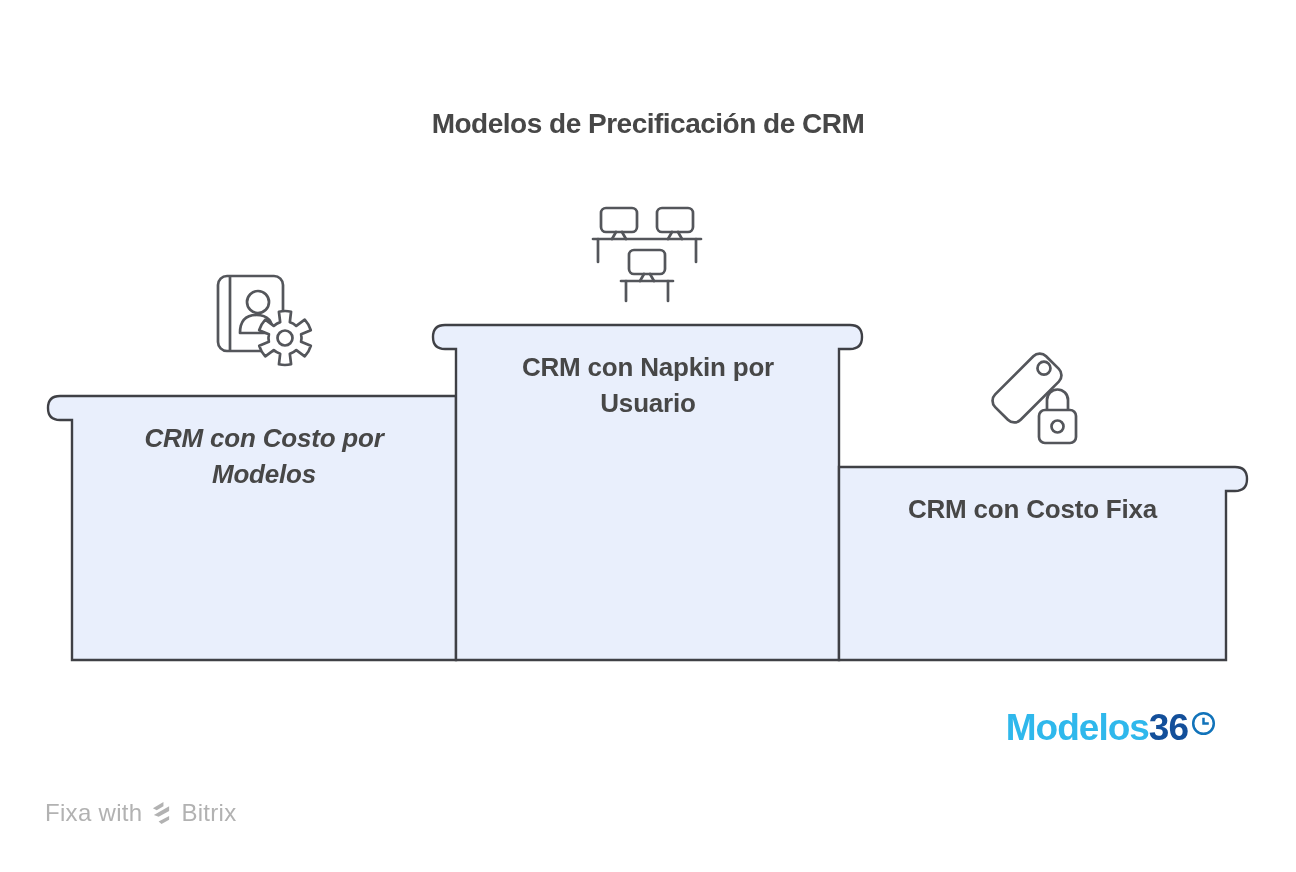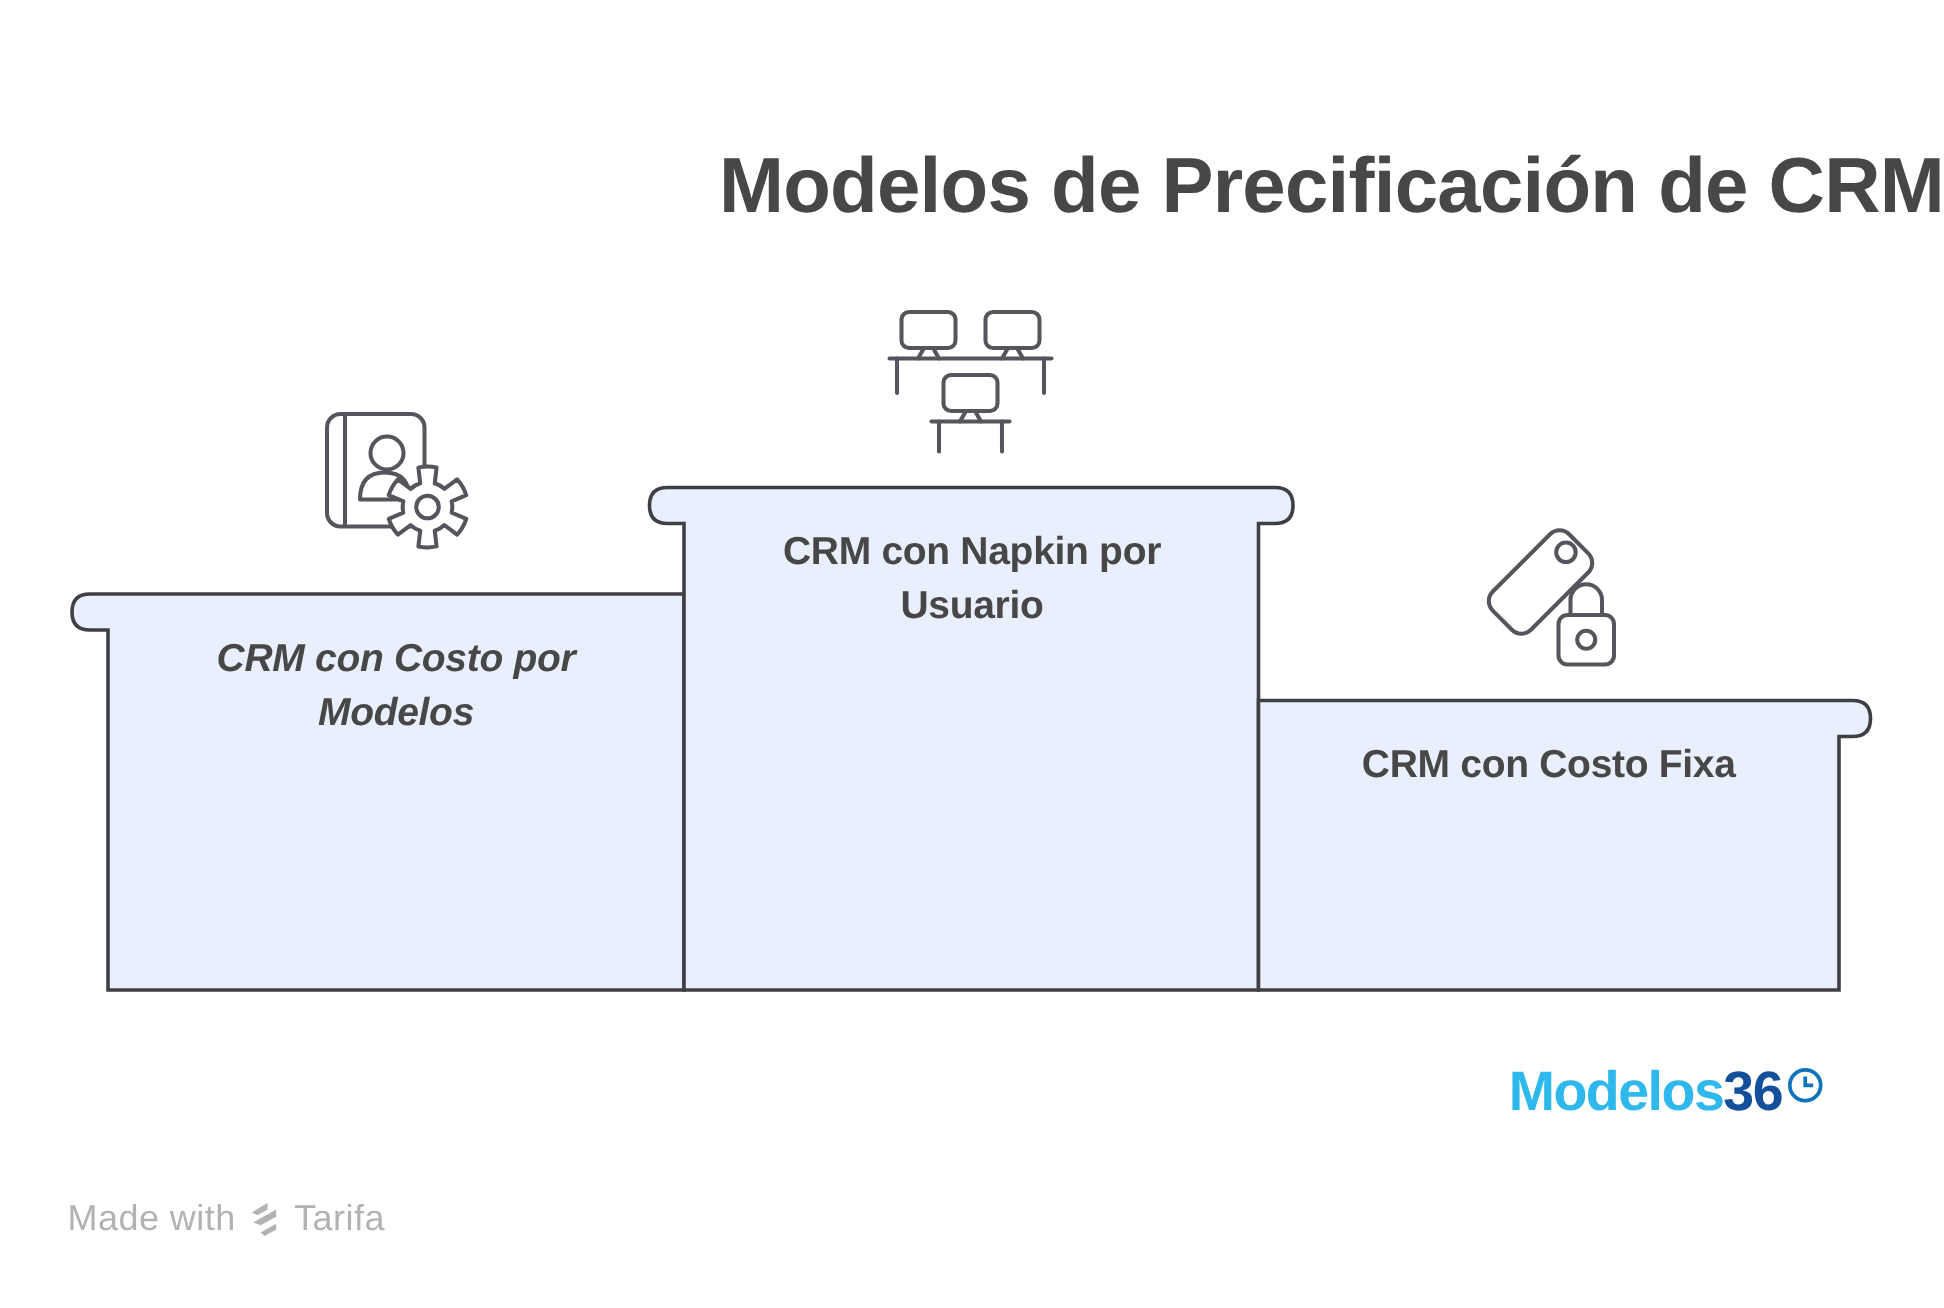--- a/index.html
+++ b/index.html
@@ -8,22 +8,22 @@
     --bitrix-light-blue:#2FB8EC; --bitrix-dark-blue:#134F9A; --bitrix-clock-blue:#1173BA;
     --watermark-gray:#B2B2B2;
   }
   html,body{margin:0;padding:0;}
   body{background:#f3f3f3;font-family:"Liberation Sans","DejaVu Sans",sans-serif;}
   .canvas{
     position:relative;width:1296px;height:872px;background:var(--background,#fff);
     overflow:hidden;margin:0 auto;
   }
   .title{
-    position:absolute;top:98px;left:0;right:0;text-align:right;
-    font-size:52px;line-height:52px;font-weight:700;letter-spacing:-0.5px;
+    position:absolute;top:98px;left:0;right:0;text-align:center;
+    font-size:28px;line-height:52px;font-weight:700;letter-spacing:-0.5px;
     color:var(--title-text,#474747);
   }
   .podium-svg{position:absolute;left:0;top:0;}
   .podium-shape{fill:var(--box-fill,#E9EFFC);stroke:var(--box-border,#3F4045);stroke-width:2.4;}
   .icon{position:absolute;}
   .ln{fill:none;stroke:var(--icon-stroke,#54565B);stroke-width:2.7;stroke-linecap:round;stroke-linejoin:round;}
   .ln-fill{fill:#FFFFFF;stroke:var(--icon-stroke,#54565B);stroke-width:2.7;stroke-linecap:round;stroke-linejoin:round;}
   .label{
     position:absolute;text-align:center;font-weight:700;font-size:26px;line-height:36px;
     color:var(--label-text,#474747);letter-spacing:-0.2px;
@@ -116,22 +116,22 @@
   <div class="bitrix-logo">
     <span class="bitrix-light">Modelos</span>
       <span class="bitrix-dark">36</span>
     <svg class="bitrix-clock" width="25" height="25" viewBox="0 0 26 26">
       <circle class="ck" cx="13" cy="13" r="10.7"></circle>
       <path class="ck" d="M 13 7 L 13 13 L 18.5 13"></path>
     </svg>
   </div>
 
   <div class="watermark">
-    <span>Made with</span>
+    <span>Fixa with</span>
     <svg class="napkin-mark" width="21" height="25" viewBox="0 0 22 26">
       <path d="M 2 7.5 L 13 1 L 13 5.5 L 6 9.5 Z"></path>
       <path d="M 3 14.5 L 19 5.5 L 19 10.5 L 8 16.5 Z"></path>
       <path d="M 8 21.5 L 19 15.5 L 19 19.5 L 11 24 Z"></path>
     </svg>
-    <span>Tarifa</span>
+    <span>Bitrix</span>
   </div>
 
 </div>
 
 </body></html>

